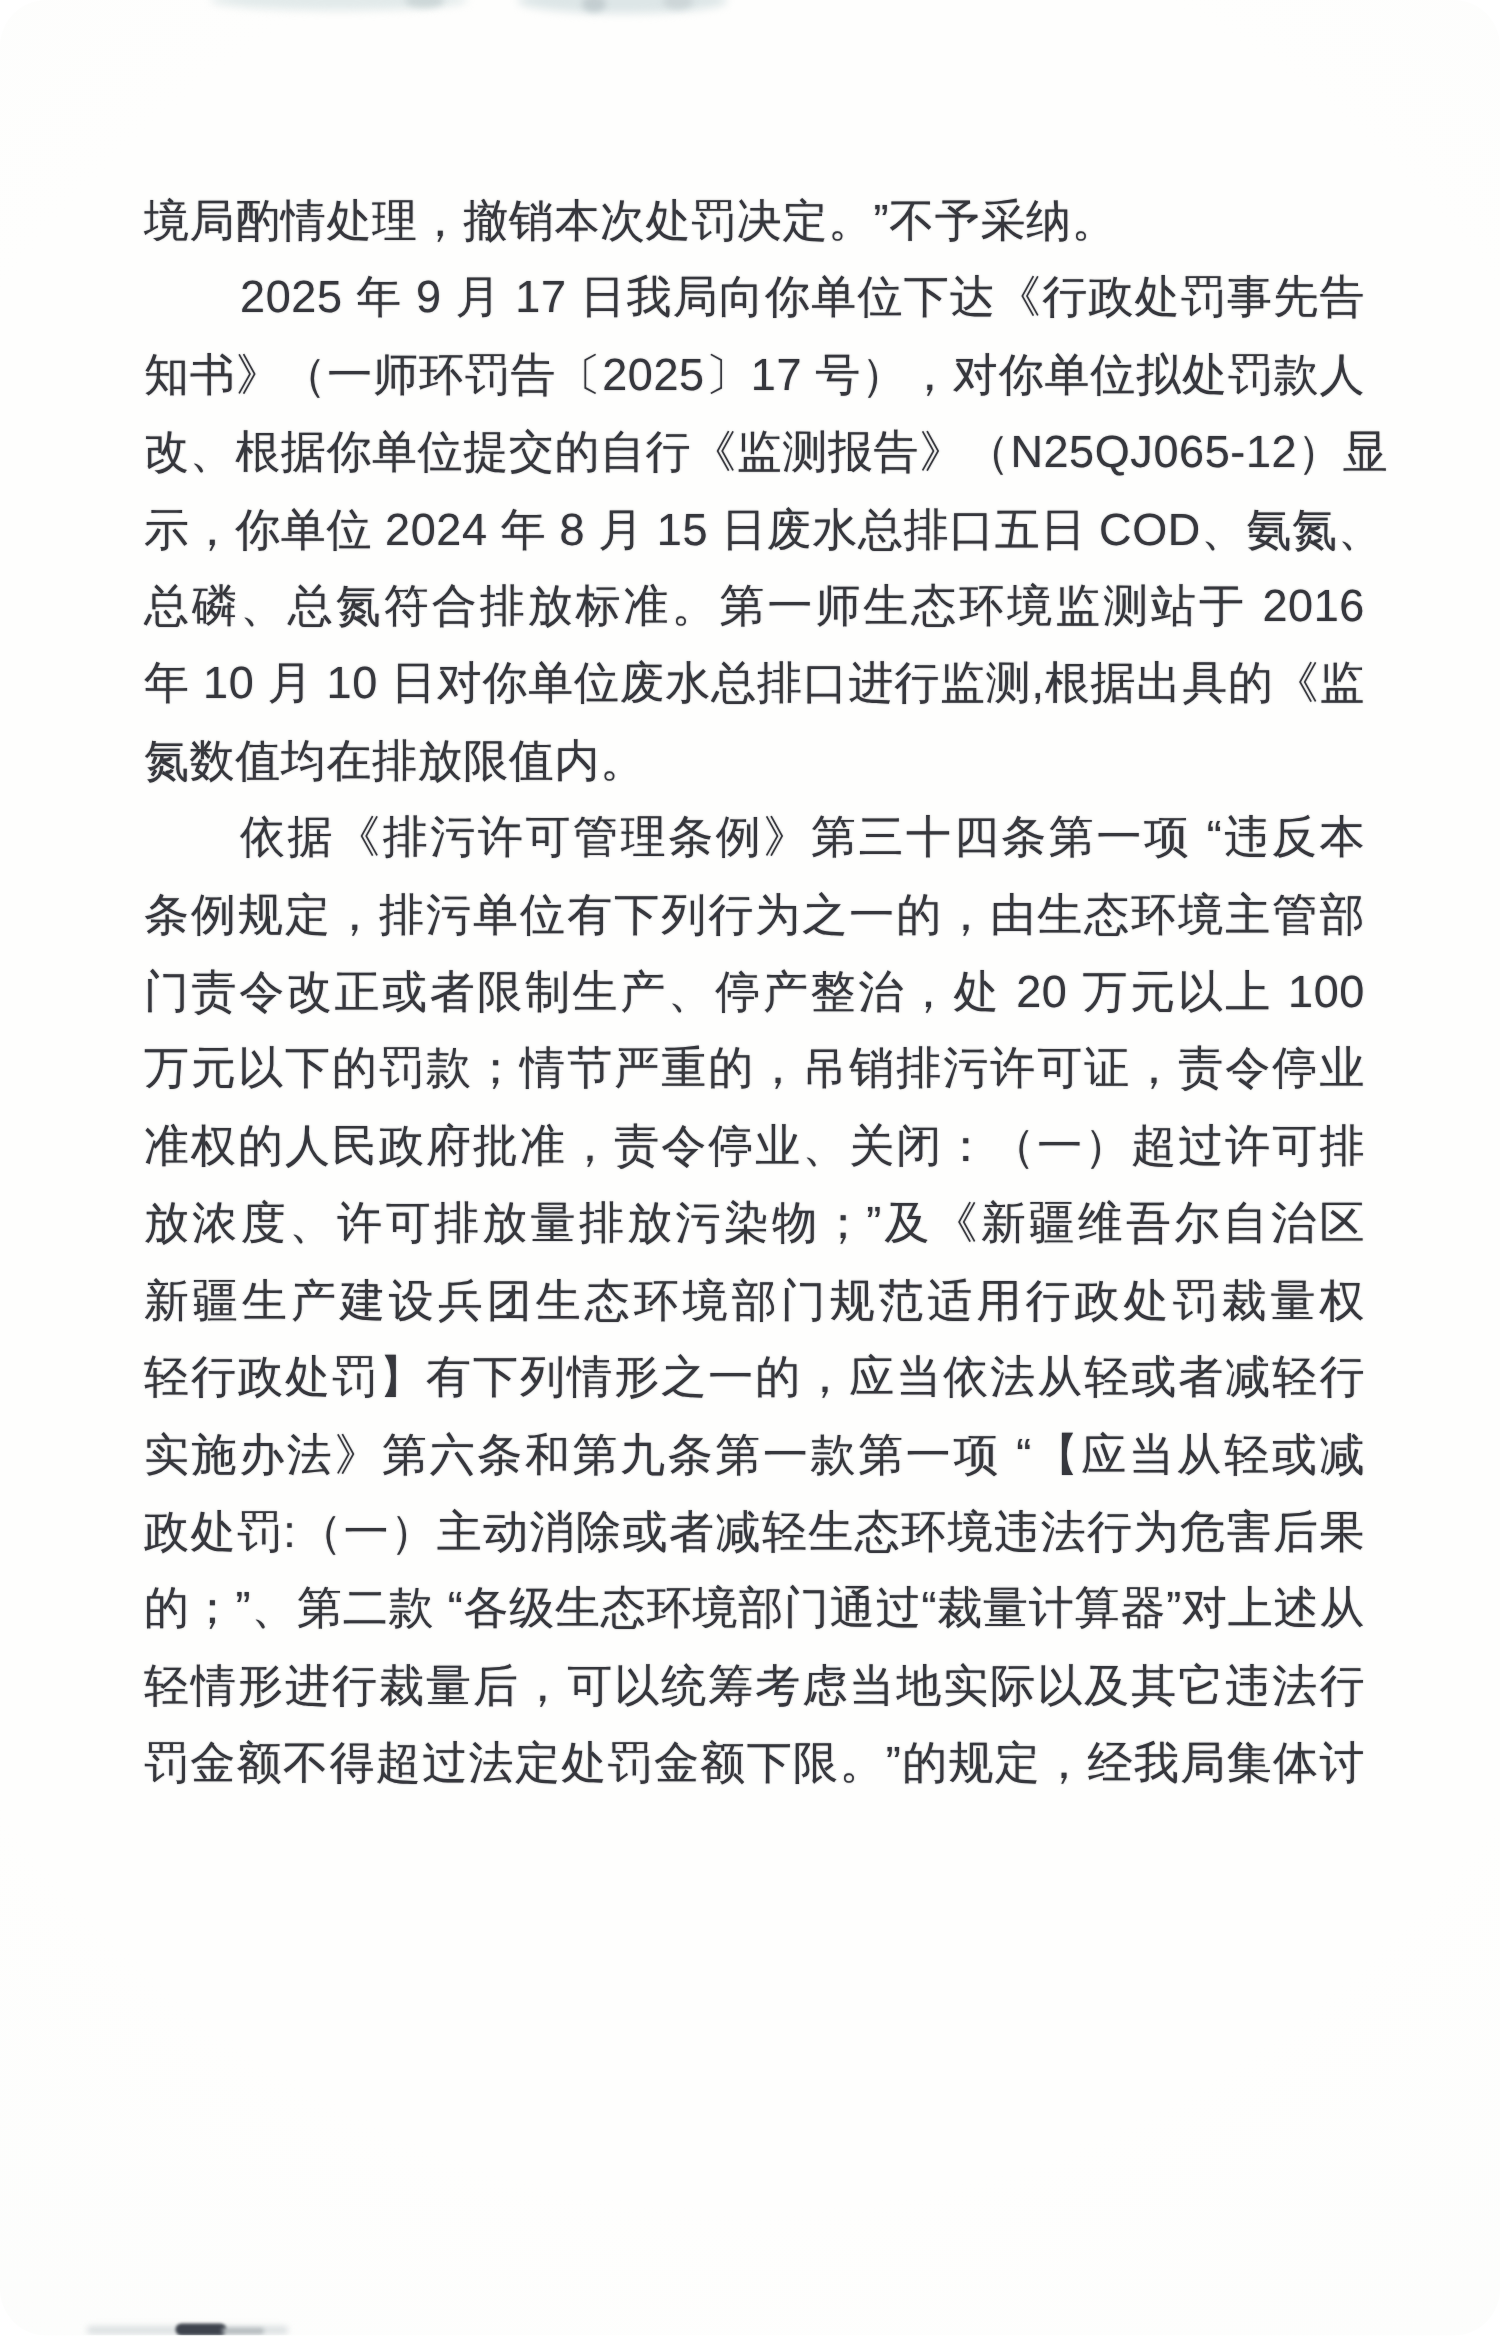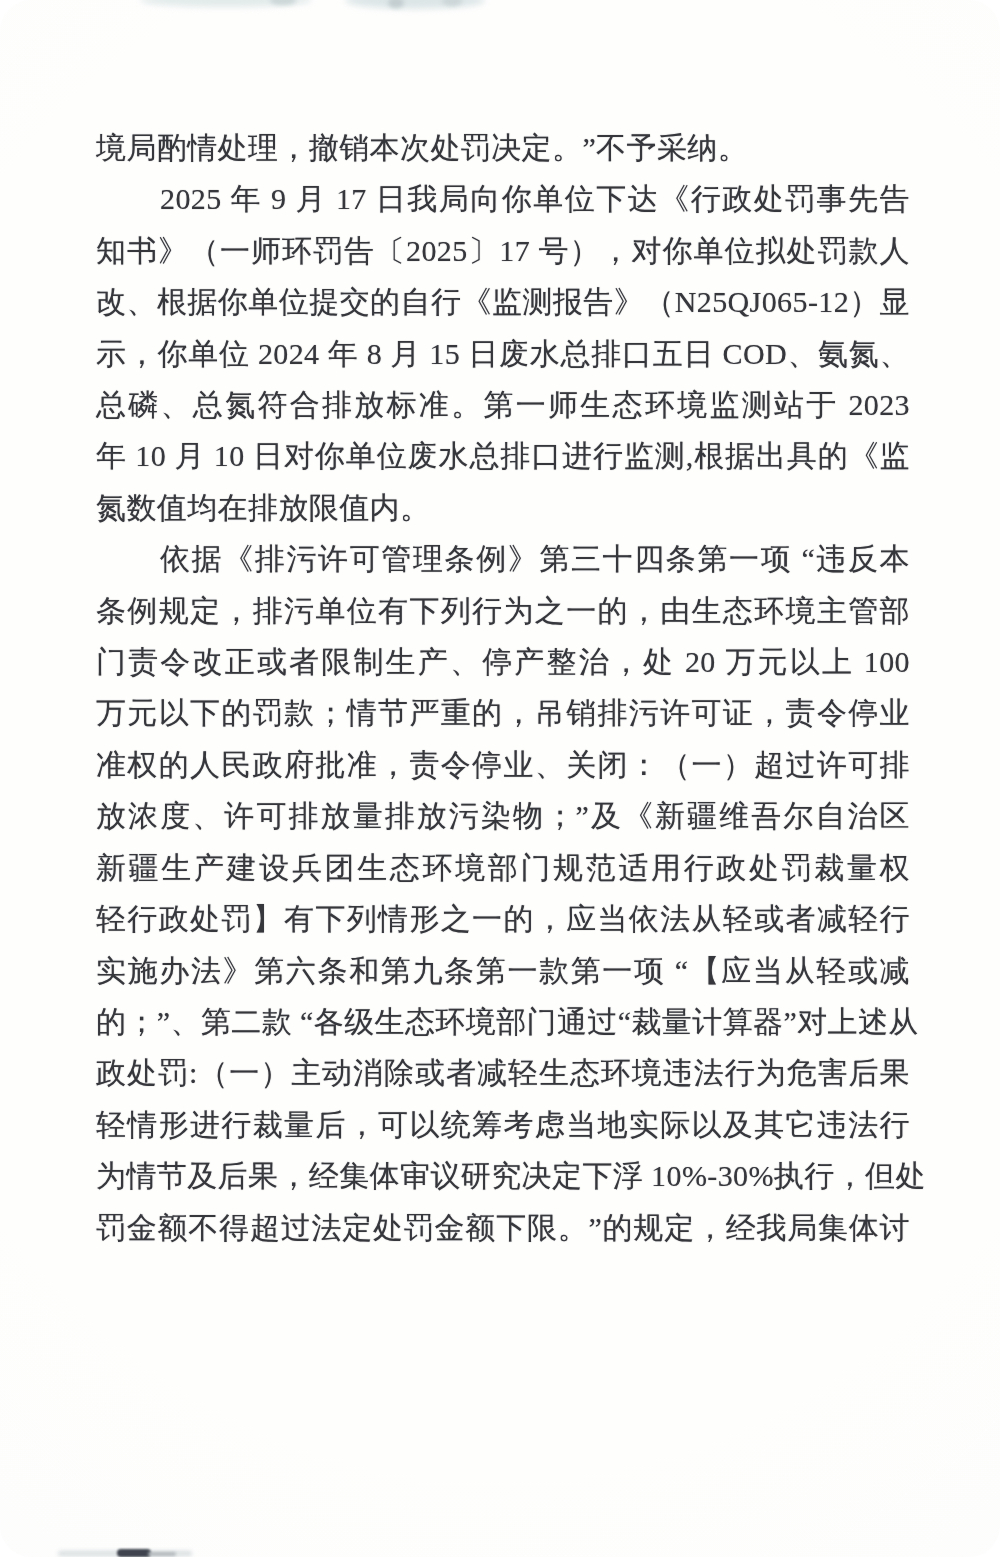--- a/index.html
+++ b/index.html
@@ -7,21 +7,21 @@
     padding: 0;
     background: #ffffff;
   }
   .page {
     position: relative;
     width: 1000px;
     height: 1557px;
     overflow: hidden;
     background:
       radial-gradient(ellipse 120% 90% at 50% 45%, #fefefd 55%, #fbfcfb 88%, #f7f9f8 100%);
-    font-family: Liberation Serif, serif;
+    font-family: Liberation Sans, sans-serif;
     border-radius: 31px;
   }
   .text-block {
     position: absolute;
     left: 96px;
     top: 122px;
     width: 814px;
     font-size: 30px;
     line-height: 51.4px;
     color: #36373d;
@@ -96,35 +96,34 @@
   <div class="artifact smudge-b"></div>
   <div class="artifact smudge-b2"></div>
   <div class="artifact smudge-b3"></div>
 
   <div class="text-block" style="color: rgb(54, 55, 61);">
       <div class="line no-justify">境局酌情处理，撤销本次处罚决定。”不予采纳。</div>
       <div class="line indent">2025 年 9 月 17 日我局向你单位下达《行政处罚事先告</div>
       <div class="line">知书》（一师环罚告〔2025〕17 号），对你单位拟处罚款人</div>
       <div class="line">改、根据你单位提交的自行《监测报告》（N25QJ065-12）显</div>
       <div class="line">示，你单位 2024 年 8 月 15 日废水总排口五日 COD、氨氮、</div>
-      <div class="line">总磷、总氮符合排放标准。第一师生态环境监测站于 2023</div>
+      <div class="line">总磷、总氮符合排放标准。第一师生态环境监测站于 2016</div>
       <div class="line">年 10 月 10 日对你单位废水总排口进行监测,根据出具的《监</div>
       <div class="line no-justify">氮数值均在排放限值内。</div>
       <div class="line indent">依据《排污许可管理条例》第三十四条第一项 “违反本</div>
       <div class="line">条例规定，排污单位有下列行为之一的，由生态环境主管部</div>
       <div class="line">门责令改正或者限制生产、停产整治，处 20 万元以上 100</div>
       <div class="line">万元以下的罚款；情节严重的，吊销排污许可证，责令停业</div>
       <div class="line">准权的人民政府批准，责令停业、关闭：（一）超过许可排</div>
       <div class="line">放浓度、许可排放量排放污染物；”及《新疆维吾尔自治区</div>
       <div class="line">新疆生产建设兵团生态环境部门规范适用行政处罚裁量权</div>
       <div class="line">轻行政处罚】有下列情形之一的，应当依法从轻或者减轻行</div>
       <div class="line">实施办法》第六条和第九条第一款第一项 “【应当从轻或减</div>
+      <div class="line">政处罚:（一）主动消除或者减轻生态环境违法行为危害后果</div>
       <div class="line">的；”、第二款 “各级生态环境部门通过“裁量计算器”对上述从</div>
-      <div class="line">政处罚:（一）主动消除或者减轻生态环境违法行为危害后果</div>
       <div class="line">轻情形进行裁量后，可以统筹考虑当地实际以及其它违法行</div>
-      <div class="line">为情节及后果，经集体审议研究决定下浮 10%-30%执行，但处</div>
       <div class="line">罚金额不得超过法定处罚金额下限。”的规定，经我局集体讨</div>
     </div>
 
   <div class="artifact bottom-streak-light"></div>
   <div class="artifact bottom-mark-dark"></div>
   <div class="artifact bottom-mark-tail"></div>
 </div>
 
 </body></html>

